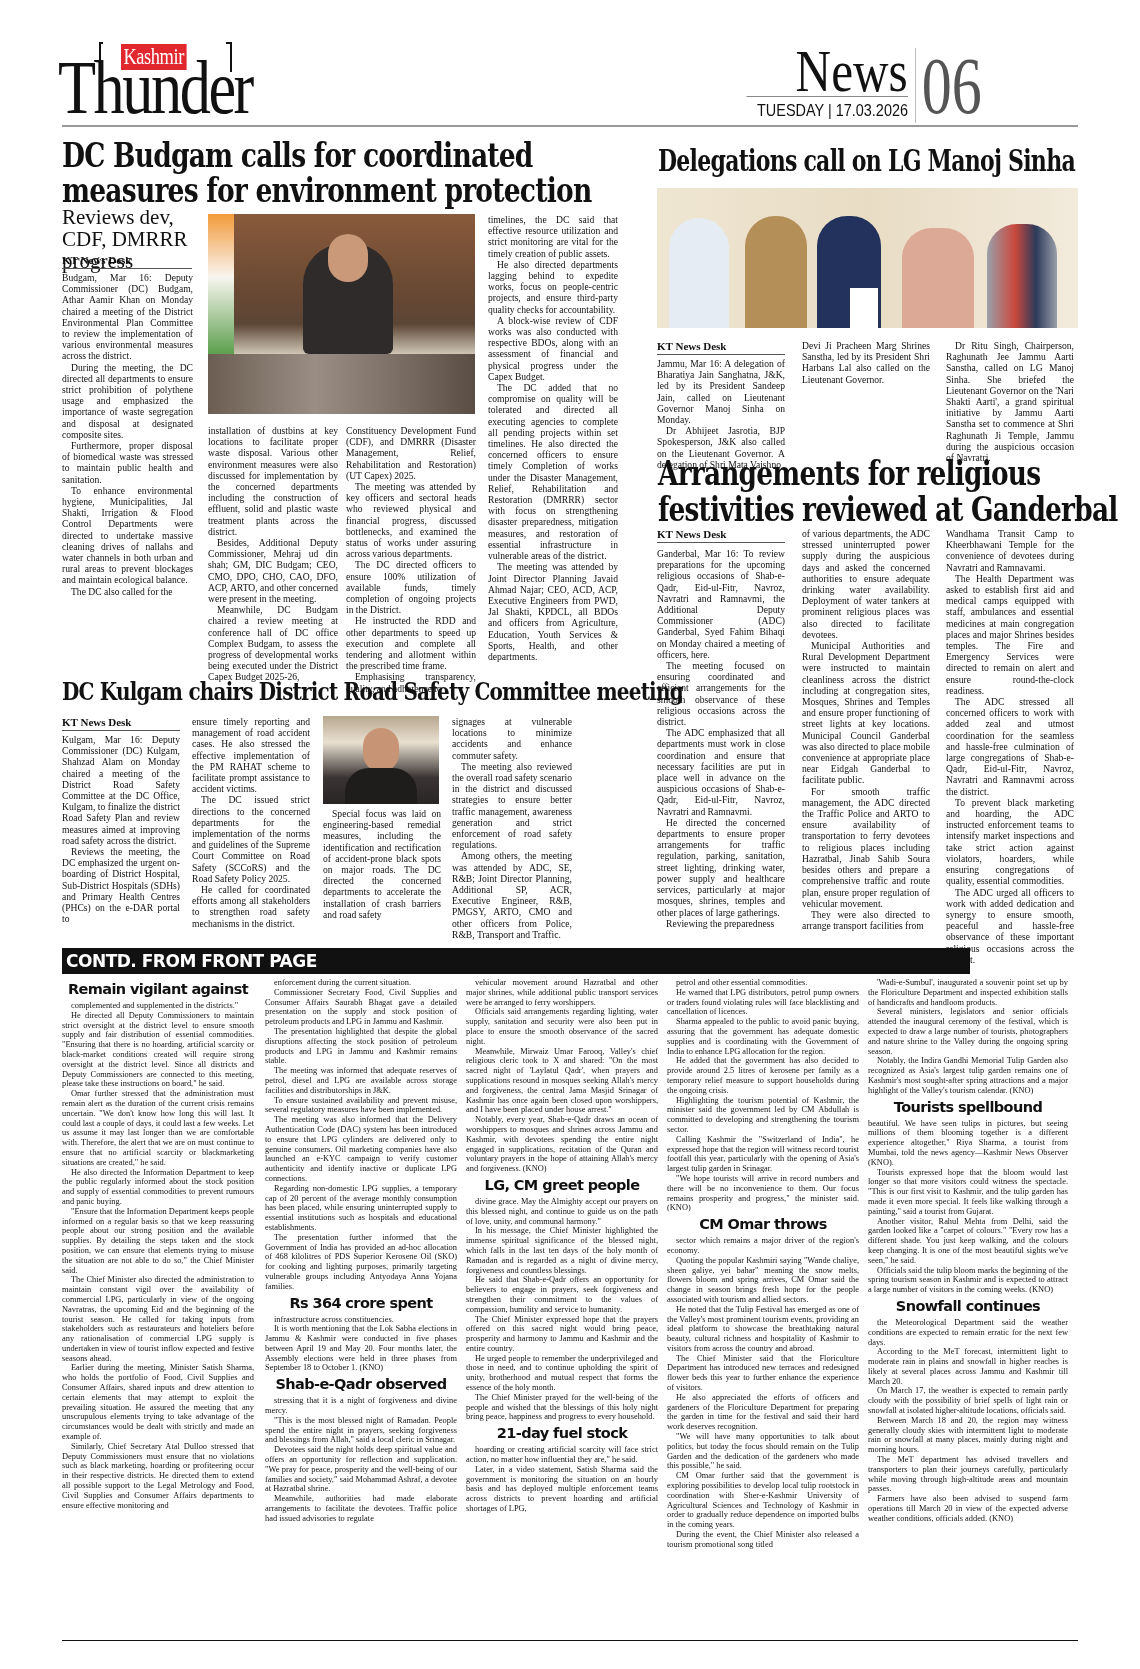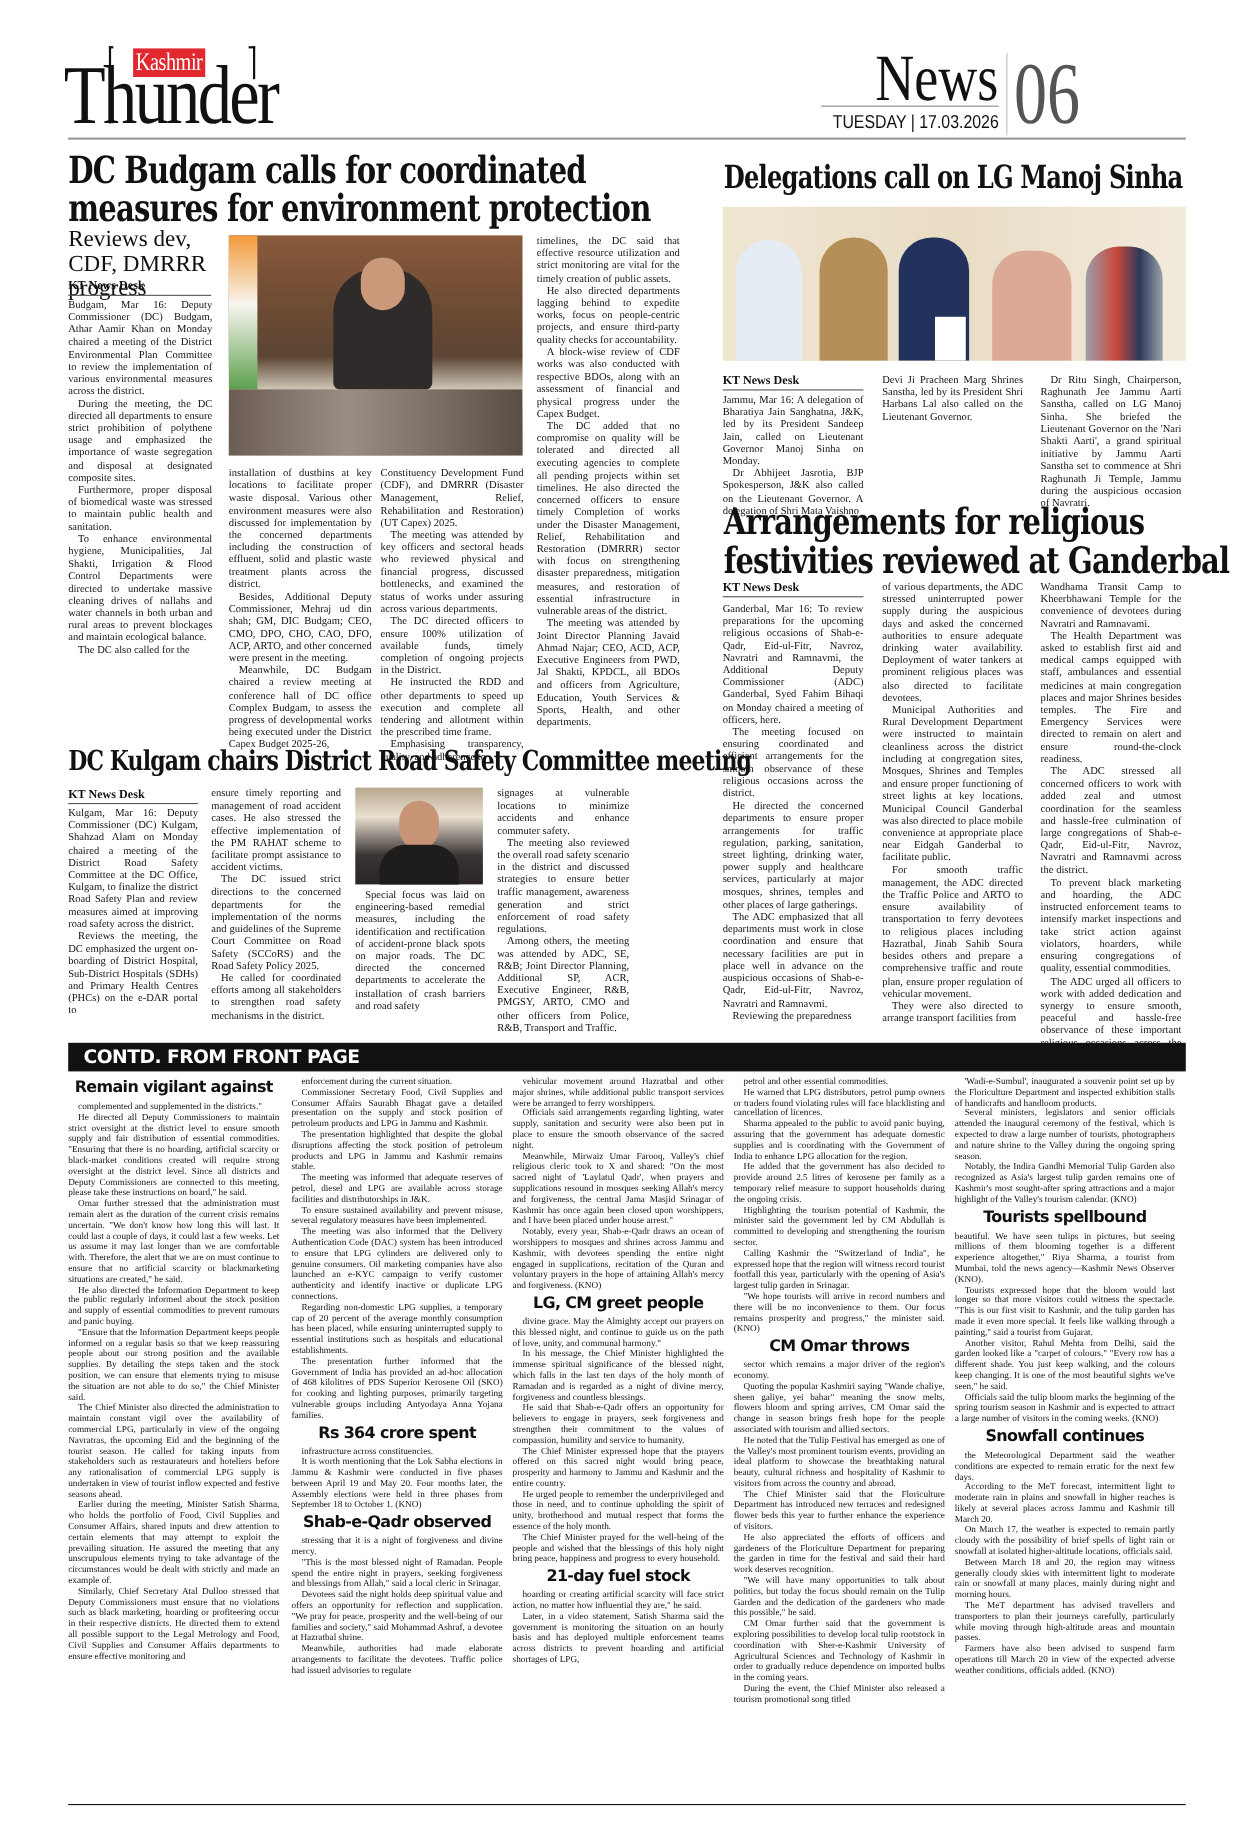--- a/index.html
+++ b/index.html
@@ -13,21 +13,21 @@
 .date-line{position:absolute;right:232px;top:96px;width:190px;border-top:1px solid #888;padding-top:4px;font-family:"Liberation Sans",sans-serif;font-size:17px;text-align:right;transform:scaleX(0.85);transform-origin:right top}
 .page-no{position:absolute;left:915px;top:48px;height:75px;border-left:1px solid #aaa;padding-left:8px;font-family:"Liberation Serif",serif;font-size:80px;line-height:76px;color:#555;transform:scaleX(0.75);transform-origin:left top}
 .top-rule{position:absolute;left:62px;top:125px;width:1016px;height:2px;background:#999}
 .head{position:absolute;font-family:"DejaVu Serif",serif;font-weight:bold;letter-spacing:-1px;transform-origin:left top;white-space:nowrap;color:#111}
 .sub{position:absolute;font-family:Liberation Serif, serif;font-size:21px;line-height:22px}
 .byline{position:absolute;font-family:"Liberation Serif",serif;font-weight:bold;font-size:11px;border-bottom:1px solid #555;padding-bottom:2px}
 .col{position:absolute;font-family:"Liberation Serif",serif;font-size:9.6px;line-height:11.2px;text-align:justify;hyphens:auto}
 .col p{text-indent:9px}
 .col p.ni{text-indent:0}
 .photo{position:absolute;overflow:hidden}
-.contd-bar{position:absolute;left:62px;top:948px;width:1016px;height:26px;background:#111;color:#fff;font-family:"DejaVu Sans",sans-serif;font-weight:bold;font-size:17px;line-height:26px;padding-left:14px;letter-spacing:-0.5px}
+.contd-bar{position:absolute;left:62px;top:948px;width:908px;height:26px;background:#111;color:#fff;font-family:"DejaVu Sans",sans-serif;font-weight:bold;font-size:17px;line-height:26px;padding-left:4px;letter-spacing:-0.5px}
 .kicker{font-family:"DejaVu Sans",sans-serif;font-weight:bold;font-size:14.5px;line-height:18px;letter-spacing:-0.6px;margin:2px 0 3px 0;text-indent:0!important;text-align:center}
 .bottom-rule{position:absolute;left:62px;top:1640px;width:1016px;height:1px;background:#111}
 </style>
 </head>
 <body>
 
 <div>
   <div class="mast-bracket-l"></div>
   <div class="mast-bracket-r"></div>
   <div class="mast-kashmir">Kashmir</div>
@@ -104,22 +104,22 @@
 
 <div>
   <div class="head" style="left:658px;top:456px;font-size:33px;line-height:36px;transform:scaleX(0.8)">
     <div>Arrangements for religious</div>
     <div>festivities reviewed at Ganderbal</div>
   </div>
   <div class="byline" style="left:657px;top:528px;width:128px">KT News Desk</div>
   <div class="col" id="gan-c1" style="left:657px;top:548px;width:128px">
       <p class="ni">Ganderbal, Mar 16: To review preparations for the upcoming religious occasions of Shab-e-Qadr, Eid-ul-Fitr, Navroz, Navratri and Ramnavmi, the Additional Deputy Commissioner (ADC) Ganderbal, Syed Fahim Bihaqi on Monday chaired a meeting of officers, here.</p>
       <p>The meeting focused on ensuring coordinated and efficient arrangements for the smooth observance of these religious occasions across the district.</p>
+      <p>The ADC emphasized that all departments must work in close coordination and ensure that necessary facilities are put in place well in advance on the auspicious occasions of Shab-e-Qadr, Eid-ul-Fitr, Navroz, Navratri and Ramnavmi.</p>
       <p>He directed the concerned departments to ensure proper arrangements for traffic regulation, parking, sanitation, street lighting, drinking water, power supply and healthcare services, particularly at major mosques, shrines, temples and other places of large gatherings.</p>
-      <p>The ADC emphasized that all departments must work in close coordination and ensure that necessary facilities are put in place well in advance on the auspicious occasions of Shab-e-Qadr, Eid-ul-Fitr, Navroz, Navratri and Ramnavmi.</p>
       <p>Reviewing the preparedness</p>
     </div>
   <div class="col" id="gan-c2" style="left:802px;top:528px;width:128px">
       <p class="ni">of various departments, the ADC stressed uninterrupted power supply during the auspicious days and asked the concerned authorities to ensure adequate drinking water availability. Deployment of water tankers at prominent religious places was also directed to facilitate devotees.</p>
       <p>Municipal Authorities and Rural Development Department were instructed to maintain cleanliness across the district including at congregation sites, Mosques, Shrines and Temples and ensure proper functioning of street lights at key locations. Municipal Council Ganderbal was also directed to place mobile convenience at appropriate place near Eidgah Ganderbal to facilitate public.</p>
       <p>For smooth traffic management, the ADC directed the Traffic Police and ARTO to ensure availability of transportation to ferry devotees to religious places including Hazratbal, Jinab Sahib Soura besides others and prepare a comprehensive traffic and route plan, ensure proper regulation of vehicular movement.</p>
       <p>They were also directed to arrange transport facilities from</p>
     </div>
   <div class="col" id="gan-c3" style="left:946px;top:528px;width:128px">
       <p class="ni">Wandhama Transit Camp to Kheerbhawani Temple for the convenience of devotees during Navratri and Ramnavami.</p>

